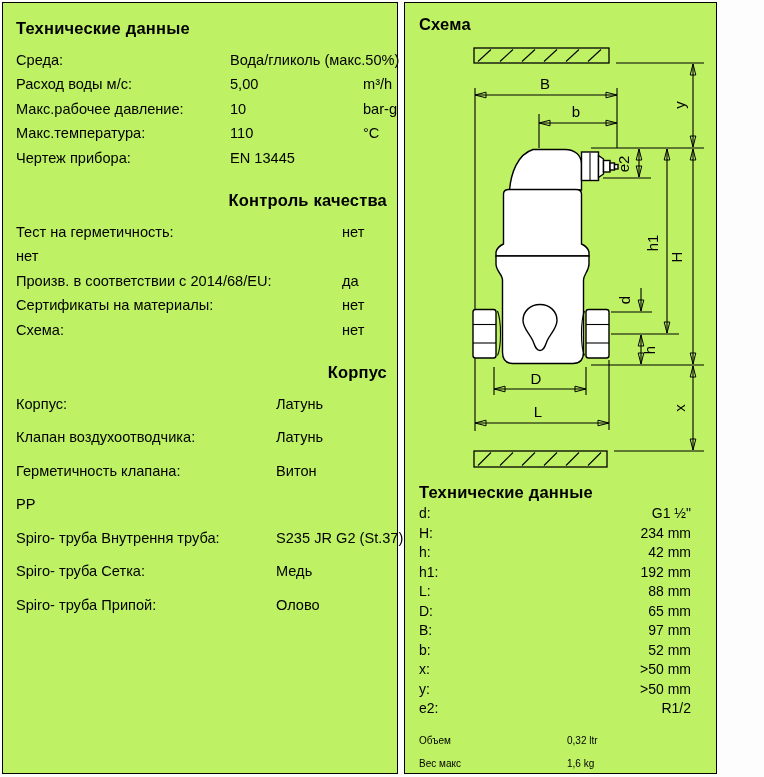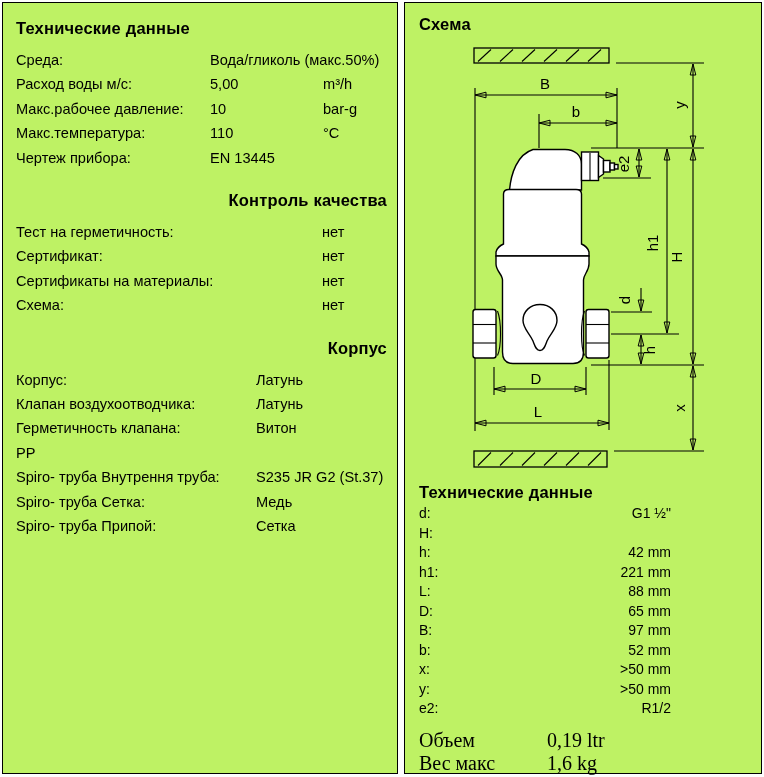--- a/index.html
+++ b/index.html
@@ -6,40 +6,40 @@
   body{
     width:764px;height:777px;position:relative;background:#fdfdfd;
     font-family:"Liberation Sans", sans-serif;color:#000;
     -webkit-font-smoothing:antialiased;
   }
   .panel{
     position:absolute;top:2px;height:772px;background:#bef264;
     border:1.6px solid #000;box-sizing:border-box;
   }
   #left-panel{left:2px;width:396px;padding:10px 10px 0 13px;}
-  #right-panel{left:404px;width:358px;}
+  #right-panel{left:404px;width:313px;}
   .sec-title{
     font-size:16.5px;font-weight:bold;margin:0;letter-spacing:.2px;
   }
   #left-panel .sec-title{margin:6px 0 10px 0;}
   #left-panel .sec-title.later{margin-top:21px;text-align:right;}
-  .row{display:grid;line-height:24.4px;font-size:14.6px;white-space:nowrap;}
+  .row{display:grid;line-height:24.4px;font-size:14.6px;white-space:nowrap;gap:20px;}
   .row.t{grid-template-columns:194px 113px auto;}
   .row.q{grid-template-columns:306px auto;}
-  .row.k{grid-template-columns:240px auto;}
+  .row.k{grid-template-columns:240px auto;margin-top:9px;}
   
   .abs{position:absolute;}
   #schema-title{top:12px;left:14px;}
   #diagram{position:absolute;left:4px;top:30px;}
   #dims-title{top:480px;left:14px;}
   #dims{top:501px;left:14px;width:256px;}
   #dims .row{grid-template-columns:64px 188px;line-height:19.5px;font-size:14px;}
   #dims .val{text-align:right;}
   #extra{top:726px;left:14px;width:256px;}
-  #extra .row{grid-template-columns:128px auto;line-height:23px;font-size:20px;font-family:Liberation Serif, serif;}
+  #extra .row{grid-template-columns:128px auto;line-height:23px;font-size:10px;}
   
   #diagram line, #diagram path, #diagram rect{stroke:#000;fill:none;}
   #diagram .thin{stroke-width:1.1;}
   #diagram .shape{stroke-width:1.4;fill:#fff;}
   #diagram text{fill:#000;font-size:15px;font-family:"Liberation Sans",sans-serif;}
 </style>
 </head>
 <body>
 
 <div class="panel" id="left-panel">
@@ -73,22 +73,25 @@
     </div>
   </div>
 
   <h2 class="sec-title later">Контроль качества</h2>
   <div>
     <div class="row q">
       <span>Тест на герметичность:</span>
       <span>нет</span>
     </div>
     <div class="row q">
-      <span>Сертификат:</span>
-      <span>нет</span>
+      <span>нет</span>
+    </div>
+    <div class="row q">
+      <span>Произв. в соответствии с 2014/68/EU:</span>
+      <span>да</span>
     </div>
     <div class="row q">
       <span>Сертификаты на материалы:</span>
       <span>нет</span>
     </div>
     <div class="row q">
       <span>Схема:</span>
       <span>нет</span>
     </div>
   </div>
@@ -113,21 +116,21 @@
     <div class="row k">
       <span>Spiro- труба Внутрення труба:</span>
       <span>S235 JR G2 (St.37)</span>
     </div>
     <div class="row k">
       <span>Spiro- труба Сетка:</span>
       <span>Медь</span>
     </div>
     <div class="row k">
       <span>Spiro- труба Припой:</span>
-      <span>Сетка</span>
+      <span>Олово</span>
     </div>
   </div>
 </div>
 
 <div class="panel" id="right-panel">
 
   <h2 class="sec-title abs" id="schema-title">Схема</h2>
 
   <svg id="diagram" width="352" height="450" viewBox="410 30 352 450">
     <defs>
@@ -232,28 +235,29 @@
 
   <h2 class="sec-title abs" id="dims-title">Технические данные</h2>
 
   <div class="abs" id="dims">
     <div class="row">
       <span>d:</span>
       <span class="val">G1 ½"</span>
     </div>
     <div class="row">
       <span>H:</span>
+      <span class="val">234 mm</span>
     </div>
     <div class="row">
       <span>h:</span>
       <span class="val">42 mm</span>
     </div>
     <div class="row">
       <span>h1:</span>
-      <span class="val">221 mm</span>
+      <span class="val">192 mm</span>
     </div>
     <div class="row">
       <span>L:</span>
       <span class="val">88 mm</span>
     </div>
     <div class="row">
       <span>D:</span>
       <span class="val">65 mm</span>
     </div>
     <div class="row">
@@ -274,20 +278,20 @@
     </div>
     <div class="row">
       <span>e2:</span>
       <span class="val">R1/2</span>
     </div>
   </div>
 
   <div class="abs" id="extra">
     <div class="row">
       <span>Объем</span>
-      <span>0,19 ltr</span>
+      <span>0,32 ltr</span>
     </div>
     <div class="row">
       <span>Вес макс</span>
       <span>1,6 kg</span>
     </div>
   </div>
 </div>
 
 </body></html>

